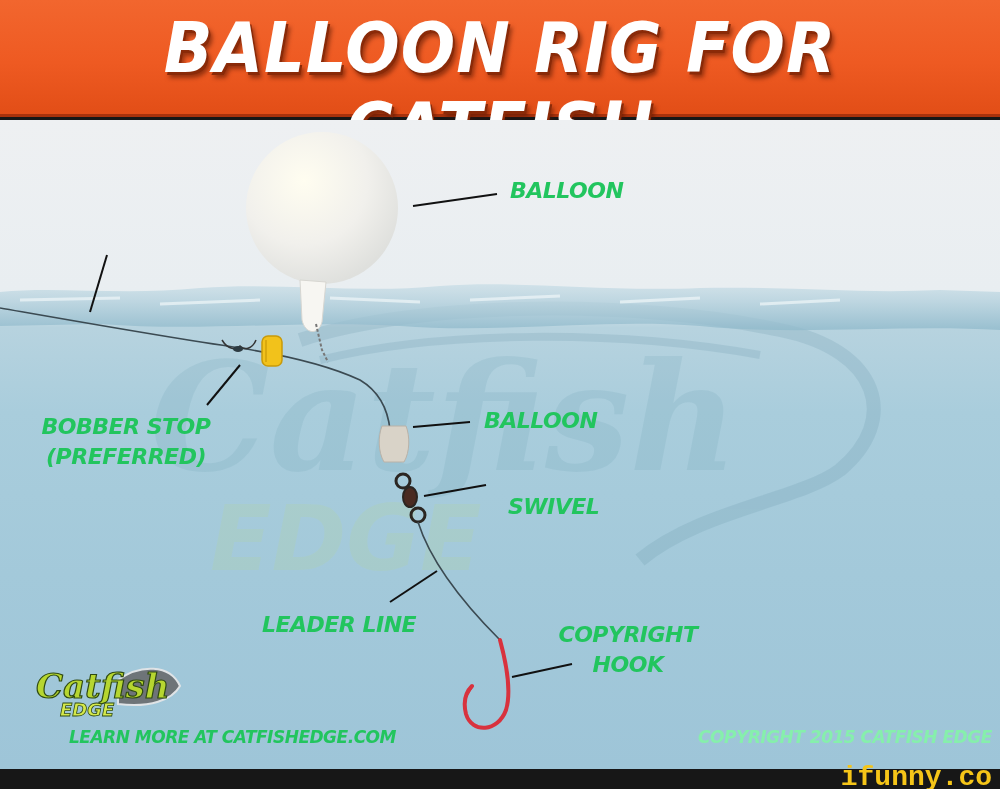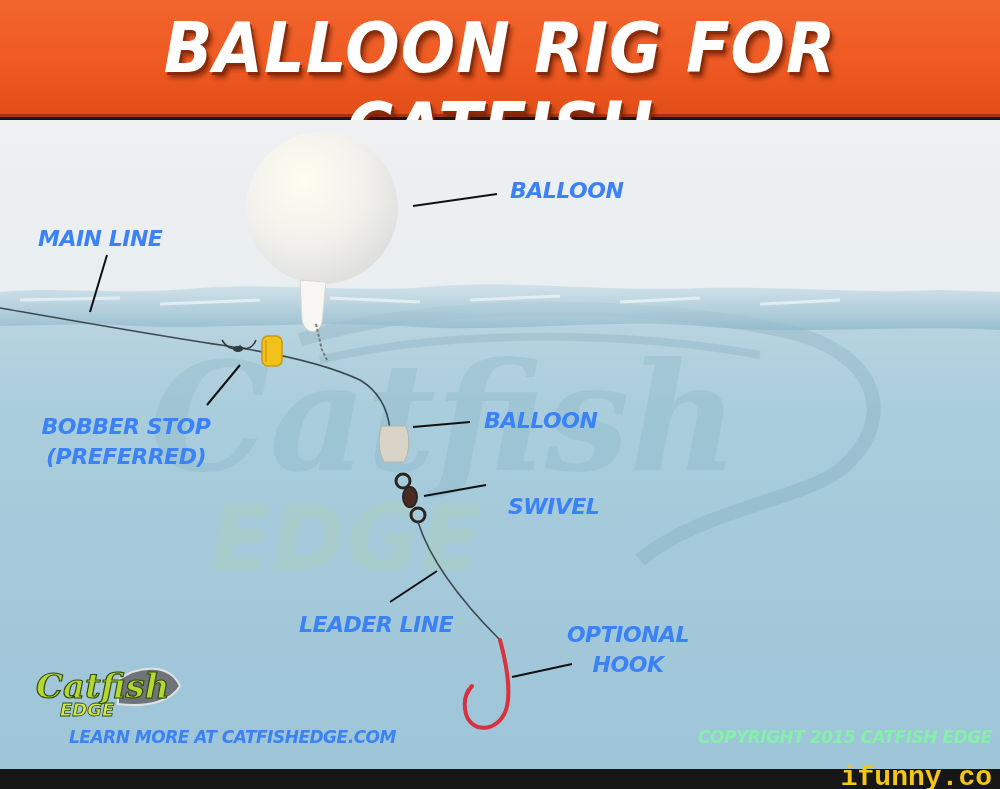--- a/index.html
+++ b/index.html
@@ -18,21 +18,21 @@
     transform: scaleY(1.08);
   }
   .scene {
     position: absolute; left: 0; top: 120px; width: 1000px; height: 649px;
     background: linear-gradient(180deg, #eef0f2 0%, #e9eef1 26%, #dfeaef 28%, #b7d3df 32%, #a9cddc 45%, #a3c9da 70%, #9ec5d8 100%);
   }
   .footer-bar { position: absolute; left: 0; top: 769px; width: 1000px; height: 20px; background: #171717; }
   .ifunny { position: absolute; right: 8px; top: 762px; font-family: Liberation Mono, monospace; font-weight: bold; font-size: 28px; color: #f5c518; }
   .label {
     position: absolute; font-family: "DejaVu Sans", sans-serif; font-weight: bold; font-style: italic;
-    color: #3b82f6; font-size: 22px; letter-spacing: -0.5px; line-height: 1.35; white-space: nowrap;
+    color: #22c55e; font-size: 22px; letter-spacing: -0.5px; line-height: 1.35; white-space: nowrap;
   }
   .label.center { text-align: center; }
   .small { font-size: 17px; margin-left: 31px; }
   .copyright { color: #86efac; font-size: 17px; }
   svg.overlay { position: absolute; left: 0; top: 0; }
 </style>
 </head>
 <body>
 
 <div id="canvas">
@@ -111,33 +111,32 @@
     </g>
 
     <g>
       <path d="M118 680 C 140 664, 170 664, 180 686 C 172 700, 150 708, 118 704 Z" fill="#6e7478" stroke="#dfe3e6" stroke-width="2"></path>
       <text x="36" y="698" font-family="DejaVu Serif, serif" font-style="italic" font-weight="bold" font-size="34" fill="#b6d630" stroke="#2f4a12" stroke-width="1.2">Catfish</text>
       <text x="60" y="716" font-family="DejaVu Sans, sans-serif" font-style="italic" font-weight="bold" font-size="18" fill="#d5e84a" stroke="#2f4a12" stroke-width="0.8">EDGE</text>
     </g>
   </svg>
 
   <div class="label" style="left:510px; top:176px;">BALLOON</div>
-  <div class="label" style="left:38px; top:224px;">MAIN LINE</div>
 
   <div class="label center" style="left:36px; top:412px; width:180px;">
     <div>BOBBER STOP</div>
     <div>(PREFERRED)</div>
   </div>
 
   <div class="label" style="left:484px; top:406px;">BALLOON</div>
   <div class="label" style="left:508px; top:492px;text-align:center;">SWIVEL</div>
-  <div class="label" style="left:262px; top:610px;margin-left:37px;">LEADER LINE</div>
+  <div class="label" style="left:262px; top:610px;">LEADER LINE</div>
 
   <div class="label center" style="left:548px; top:620px; width:160px;">
-    <div>OPTIONAL</div>
+    <div>COPYRIGHT</div>
     <div>HOOK</div>
   </div>
 
   <div class="label small" style="left:38px; top:726px;">LEARN MORE AT CATFISHEDGE.COM</div>
   <div class="label copyright" style="left:698px; top:726px;">COPYRIGHT 2015 CATFISH EDGE</div>
 
   <div class="footer-bar"></div>
   <div class="ifunny">ifunny.co</div>
 </div>
 

